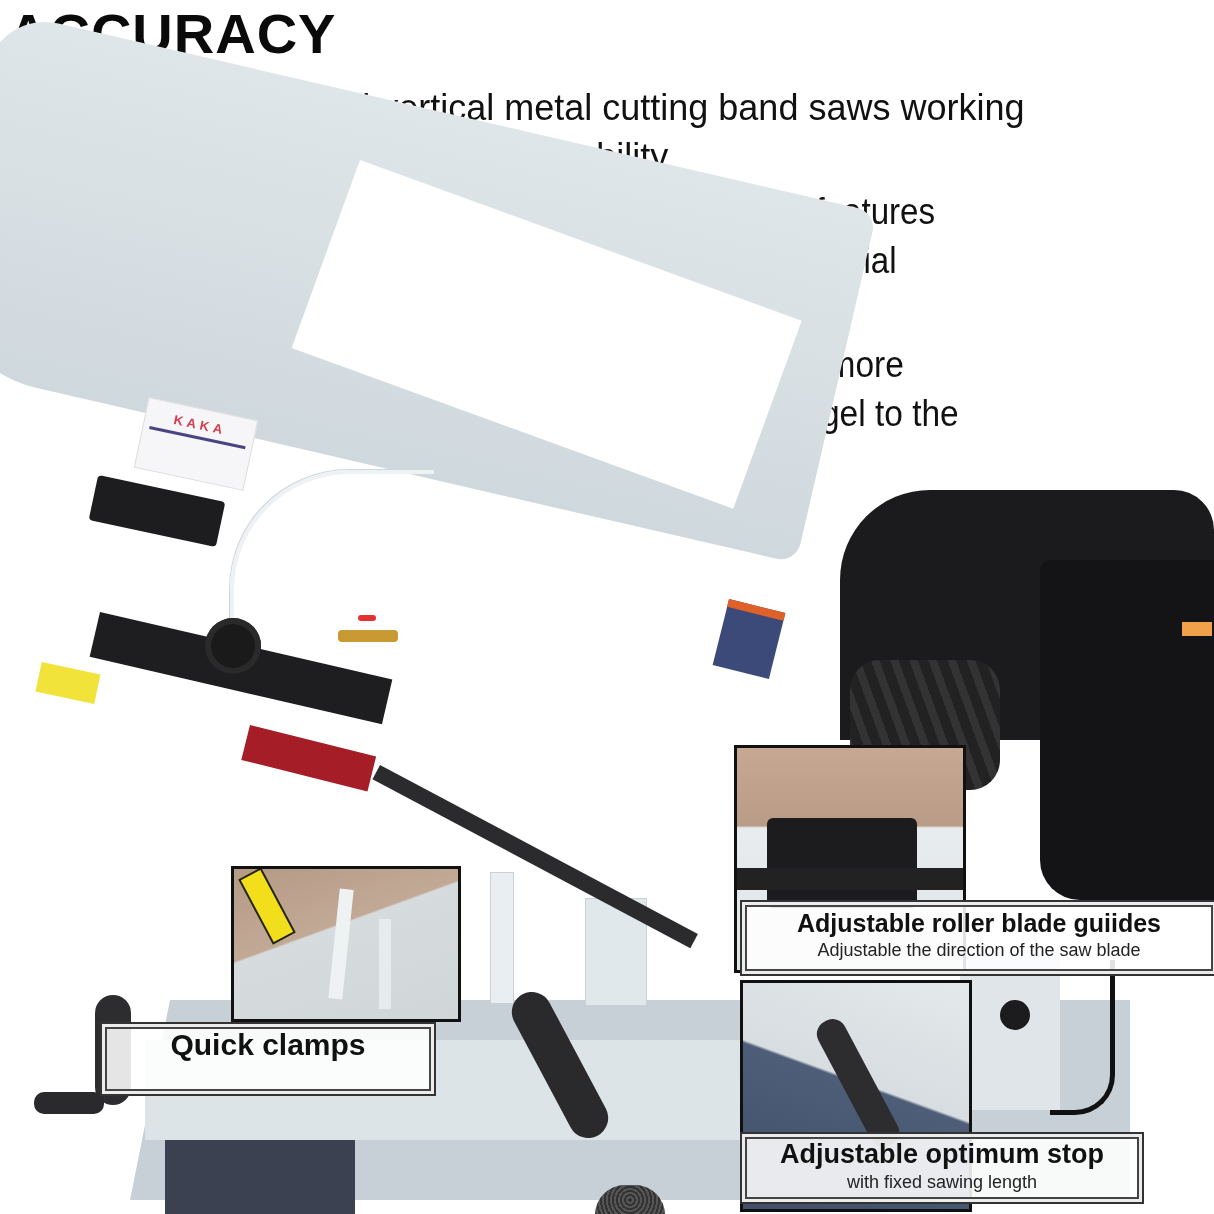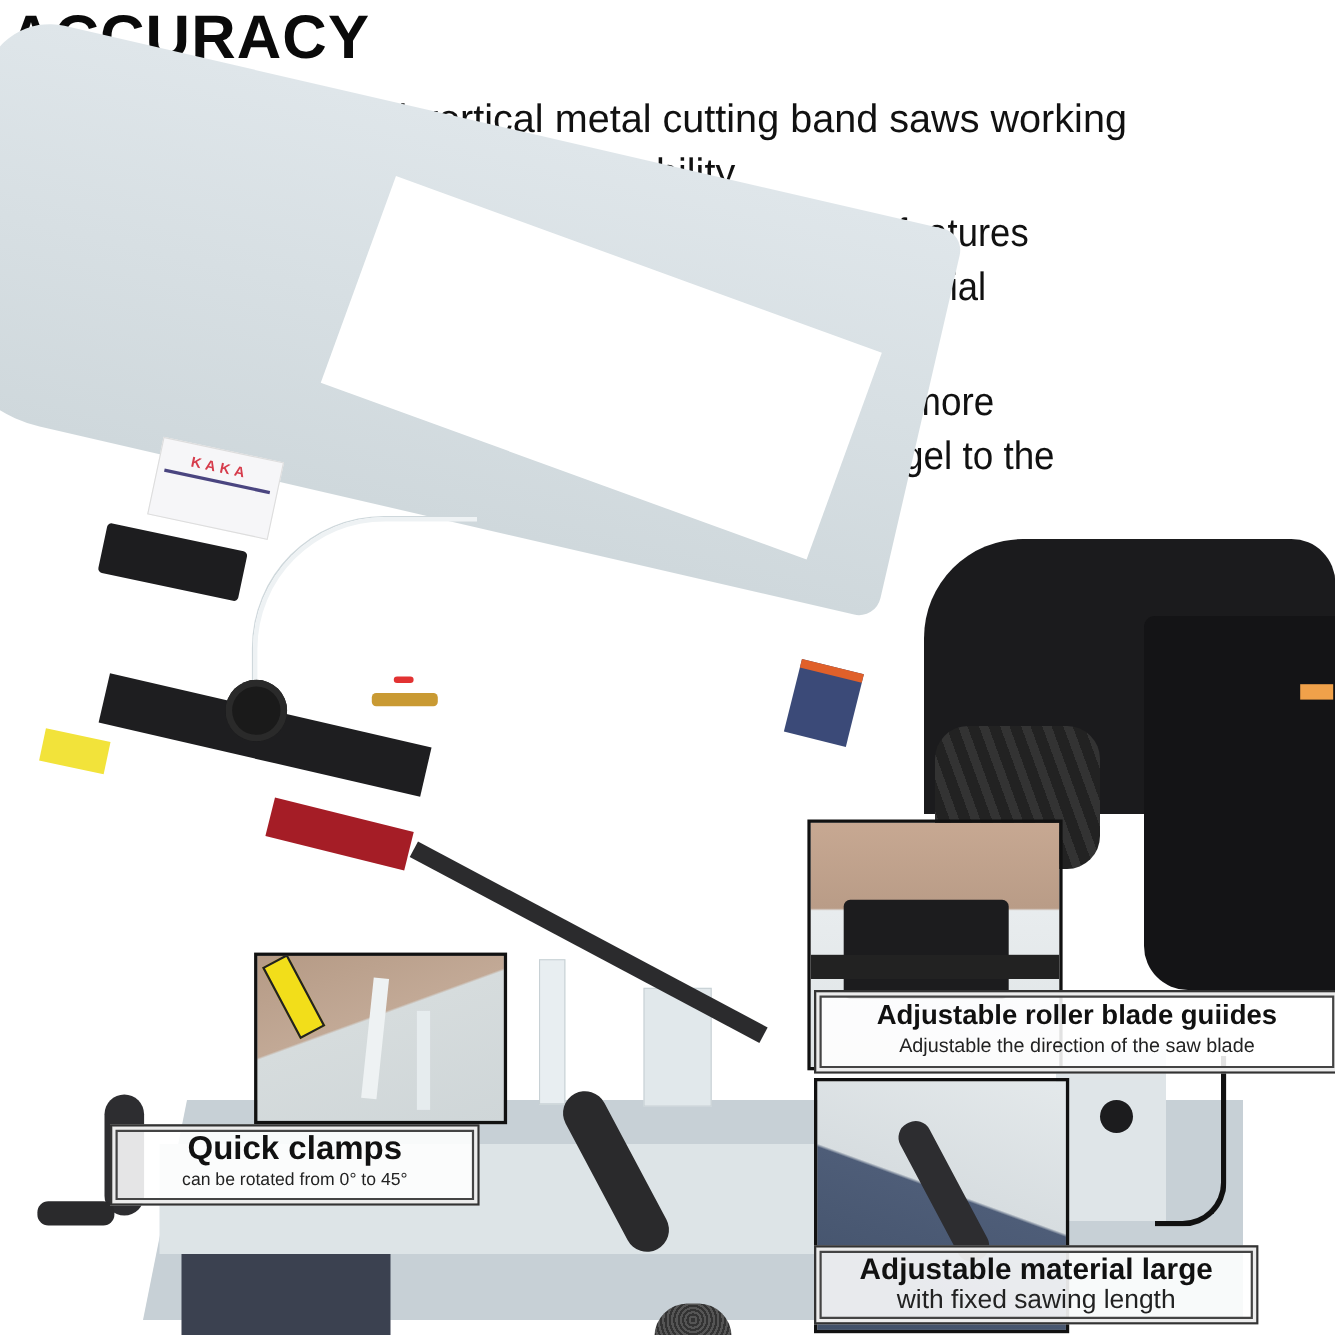--- a/index.html
+++ b/index.html
@@ -80,21 +80,21 @@
   .cap-clamps { left: 100px; top: 1022px; width: 332px; height: 70px; }
   .cap-clamps .cap-title { font-size: 30px; line-height: 36px; margin-top: 3px; }
   .cap-clamps .cap-sub { font-size: 16px; line-height: 20px; }
 
   .cap-guides { left: 740px; top: 900px; width: 474px; height: 72px; }
   .cap-guides .cap-title { font-size: 25px; line-height: 32px; margin-top: 5px; }
   .cap-guides .cap-sub { font-size: 18px; line-height: 22px; }
 
   .cap-stop { left: 740px; top: 1132px; width: 400px; height: 68px; }
   .cap-stop .cap-title { font-size: 27px; line-height: 34px; margin-top: 3px; }
-  .cap-stop .cap-sub { font-size: 24px; line-height: 22px; }
+  .cap-stop .cap-sub { font-size: 18px; line-height: 22px; }
 </style>
 </head>
 <body>
 
 <div class="abs heading">ACCURACY</div>
 
 <div>
 
   <div class="bullet-sq" style="left:32px; top:98px;"></div>
   <div class="btext" style="left:72px; top:84px;">The horizontal and vertical metal cutting band saws working</div>
@@ -157,22 +157,21 @@
 <div class="abs inset inset-guides">
   <div class="block"></div>
   <div class="strip"></div>
 </div>
 <div class="abs inset inset-stop">
   <div class="lever"></div>
 </div>
 
 <div class="abs caption cap-clamps">
   <span class="cap-title">Quick clamps</span>
-  <span class="cap-sub">can be rotated from 0° to 45°</span>
 </div>
 <div class="abs caption cap-guides">
   <span class="cap-title">Adjustable roller blade guiides</span>
   <span class="cap-sub">Adjustable the direction of the saw blade</span>
 </div>
 <div class="abs caption cap-stop">
-  <span class="cap-title">Adjustable material large</span>
+  <span class="cap-title">Adjustable optimum stop</span>
   <span class="cap-sub">with fixed sawing length</span>
 </div>
 
 </body></html>

